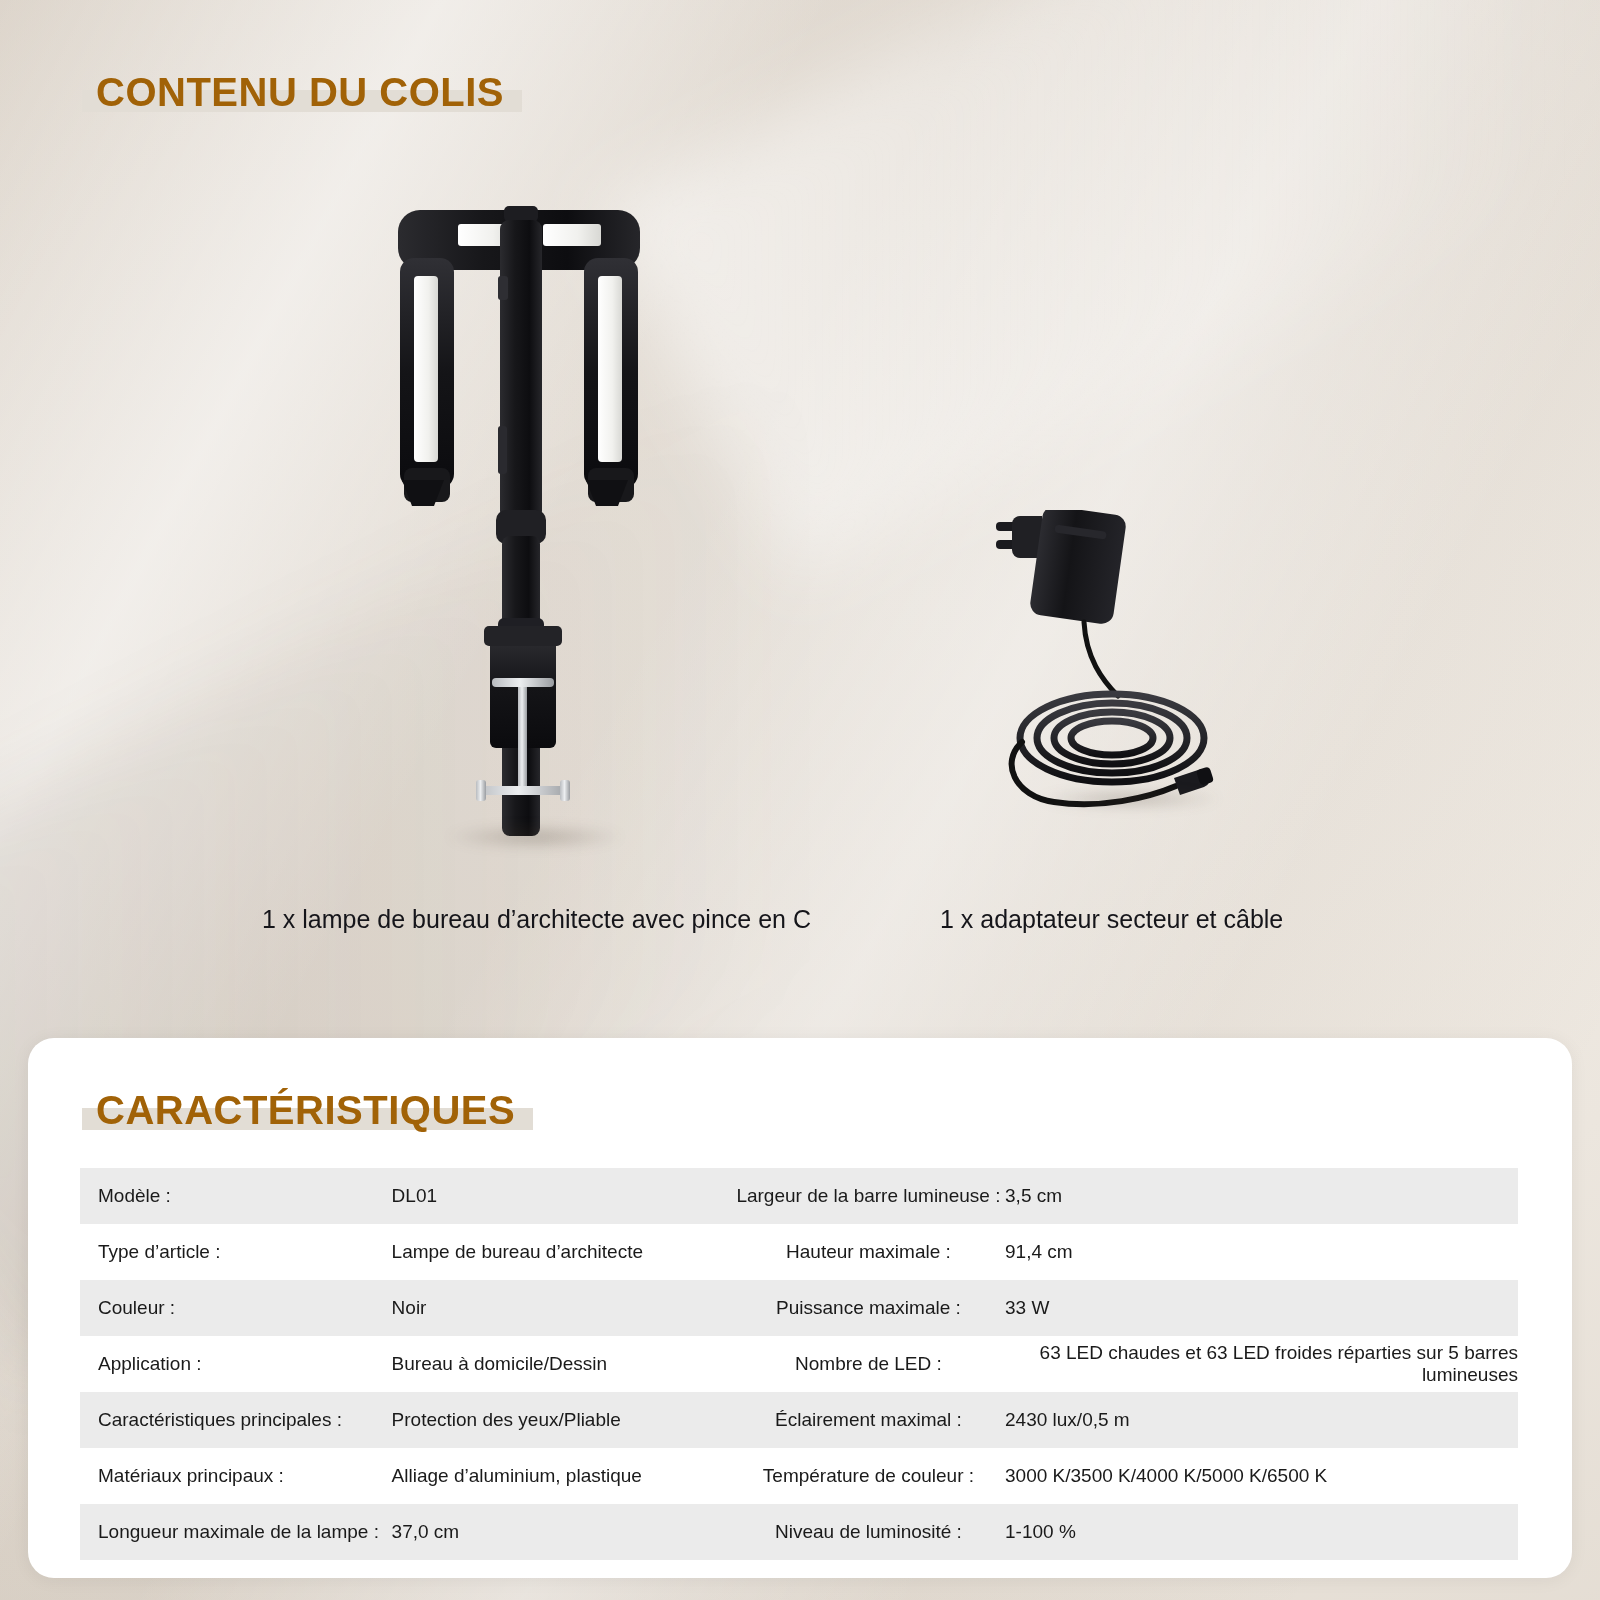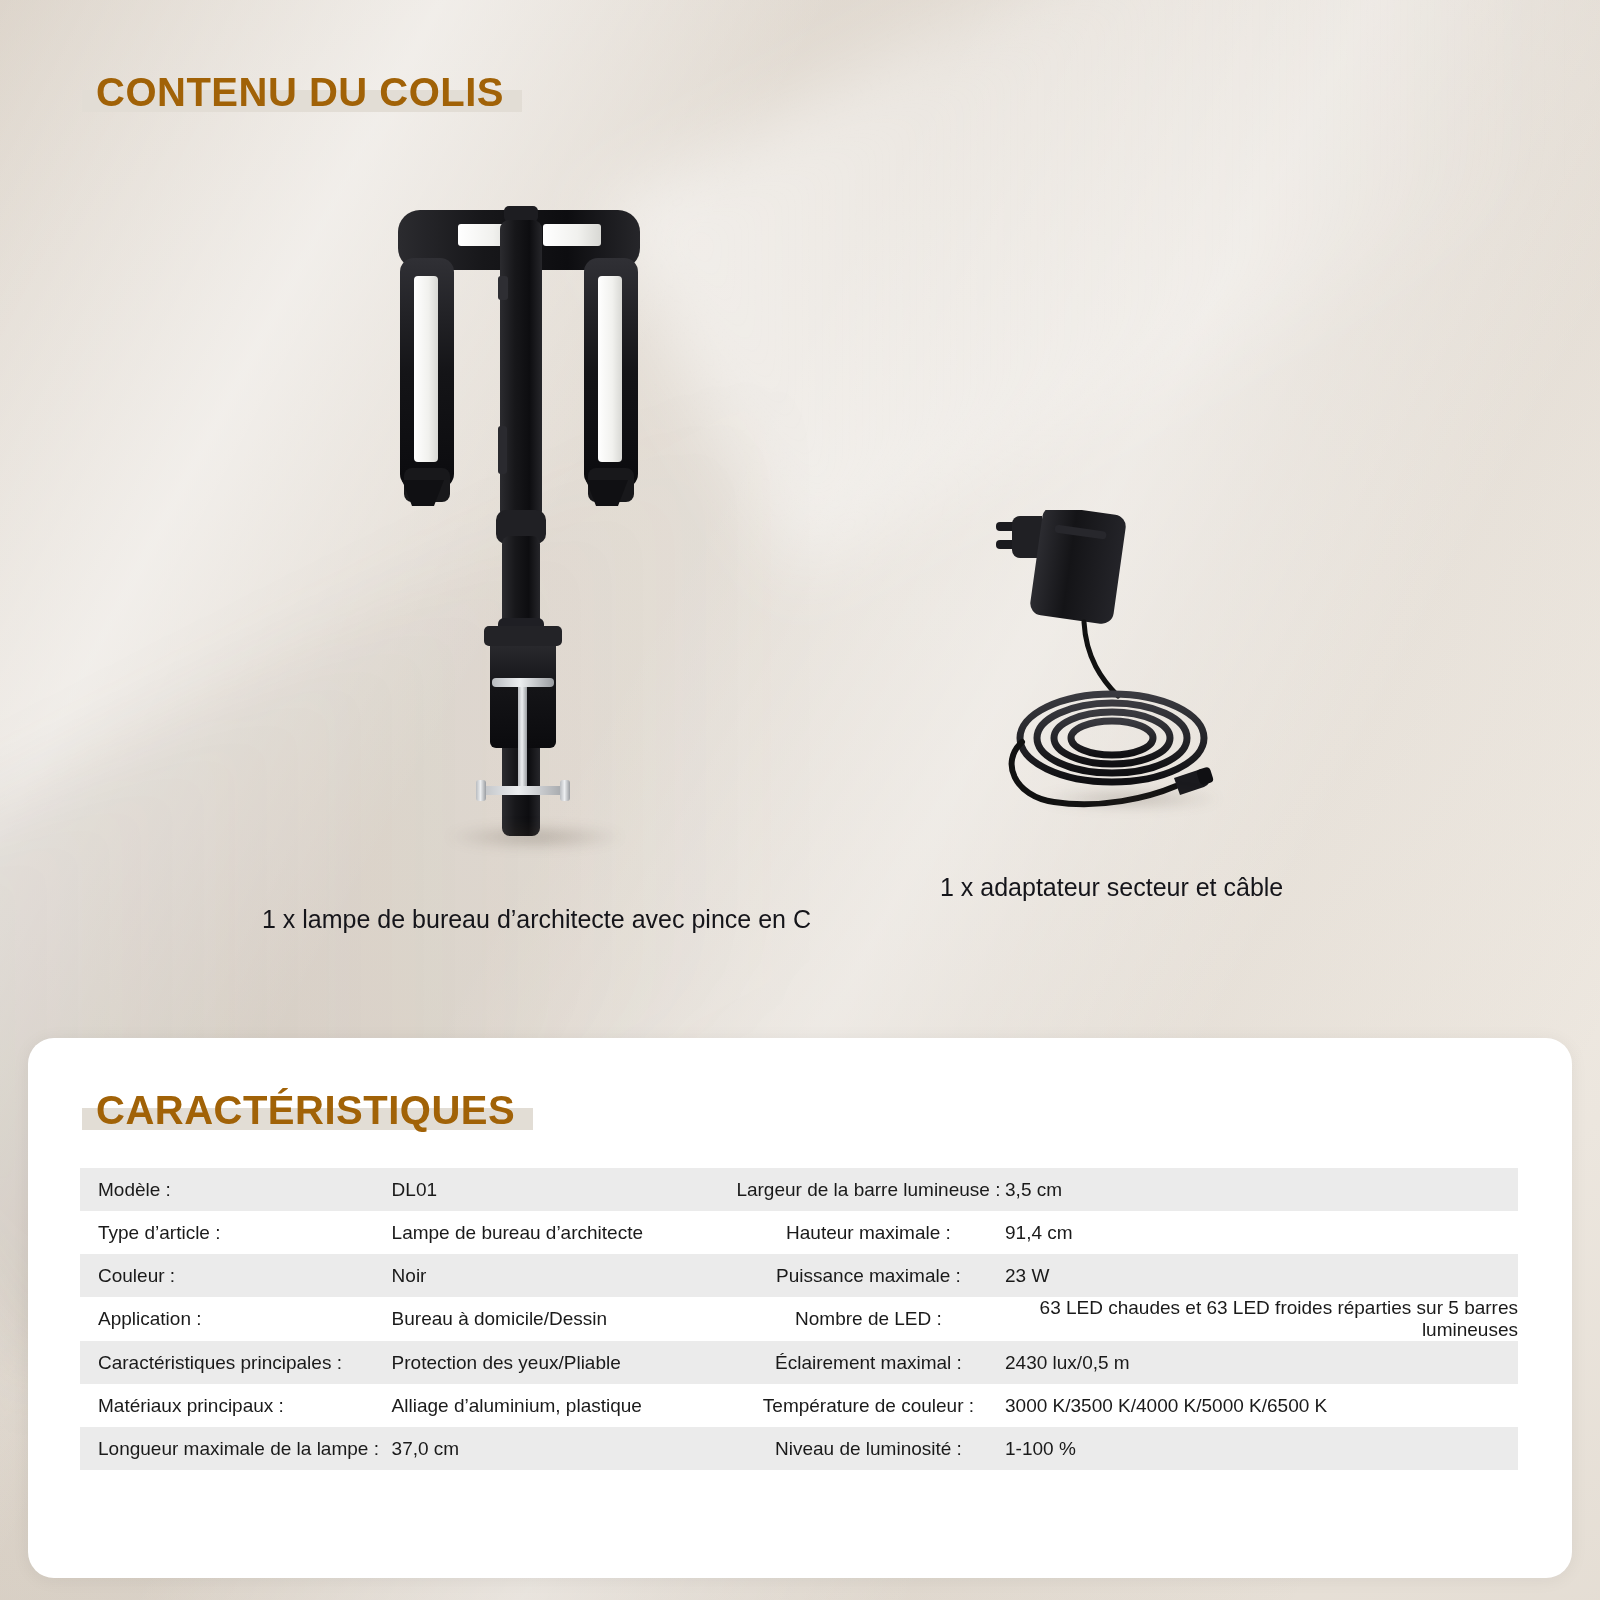--- a/index.html
+++ b/index.html
@@ -82,21 +82,21 @@
     height: 800px;
   }
 
   .item-caption {
     position: absolute;
     font-size: 25px;
     color: #15151a;
     white-space: nowrap;
   }
   #caption-lamp { left: 262px; top: 735px; }
-  #caption-adapter { left: 940px; top: 703px; }
+  #caption-adapter { left: 940px; top: 735px; }
 
   .lamp-wrap {
     position: absolute;
     left: 380px;
     top: 10px;
     width: 300px;
     height: 690px;
   }
   .adapter-wrap {
     position: absolute;
@@ -133,21 +133,21 @@
   .spec-table {
     position: absolute;
     left: 52px;
     top: 130px;
     width: 1438px;
     border-collapse: collapse;
   }
   .spec-table tr.odd td { background: #ebebeb; }
   .spec-table tr.even td { background: #ffffff; }
   .spec-table td {
-    height: 43px;
+    height: 56px;
     font-size: 19px;
     color: #1a1a1a;
     vertical-align: middle;
     padding: 0;
   }
   .spec-table td.k1 { width: 300px; padding-left: 18px; }
   .spec-table td.v1 { width: 330px; }
   .spec-table td.k2 { width: 280px; padding-left: 18px; text-align: center; }
   .spec-table td.v2 { width: 530px; margin-top: 25px; }
   .small-val { font-size: 15px; text-align: right; }
@@ -284,21 +284,21 @@
       <tr class="even">
         <td class="k1">Type d’article :</td>
         <td class="v1">Lampe de bureau d’architecte</td>
         <td class="k2">Hauteur maximale :</td>
         <td class="v2">91,4 cm</td>
       </tr>
       <tr class="odd">
         <td class="k1">Couleur :</td>
         <td class="v1">Noir</td>
         <td class="k2">Puissance maximale :</td>
-        <td class="v2">23 W</td>
+        <td class="v2">33 W</td>
       </tr>
       <tr class="even">
         <td class="k1">Application :</td>
         <td class="v1">Bureau à domicile/Dessin</td>
         <td class="k2">Nombre de LED :</td>
         <td class="v2 small-val">63 LED chaudes et 63 LED froides réparties sur 5 barres lumineuses</td>
       </tr>
       <tr class="odd">
         <td class="k1">Caractéristiques principales :</td>
         <td class="v1">Protection des yeux/Pliable</td>

